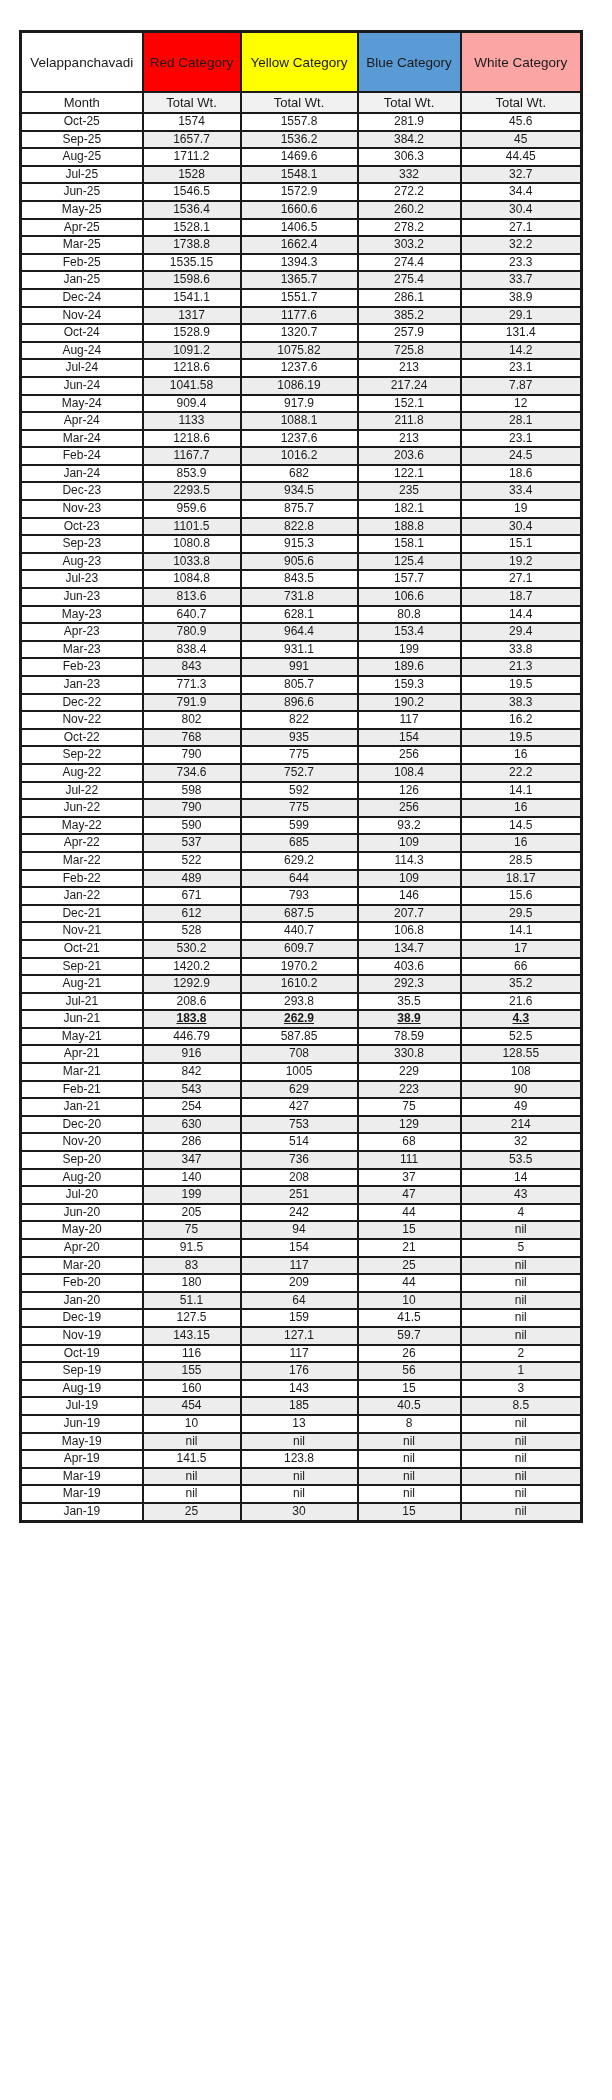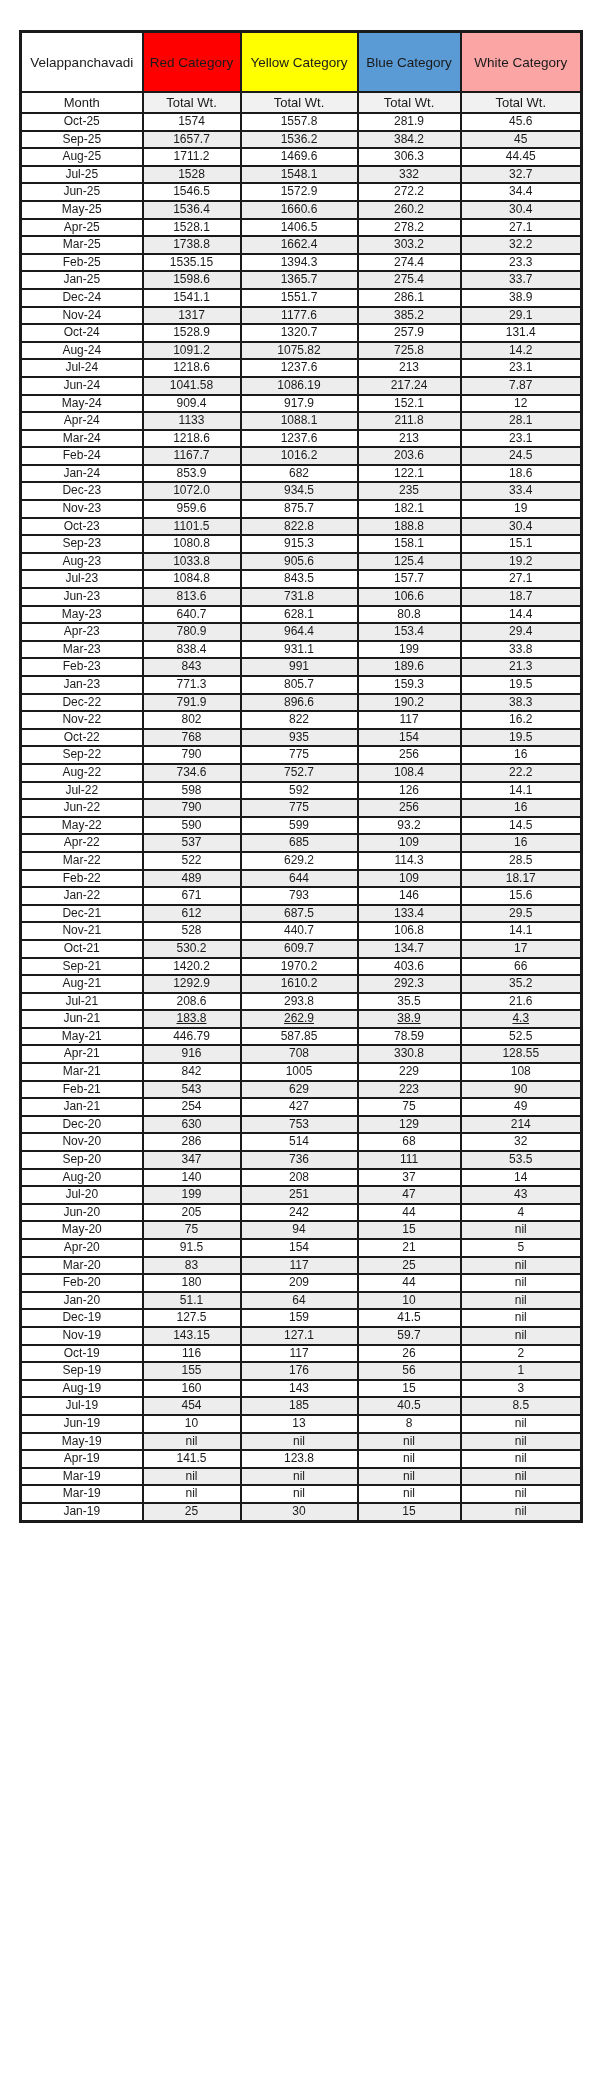--- a/index.html
+++ b/index.html
@@ -59,20 +59,21 @@
   .wt-table tbody td {
     height: 15.6px;
     font-size: 12px;
     line-height: 15.6px;
   }
   .wt-table tbody tr:nth-child(even) td.value-cell {
     background: #ededed;
   }
   .wt-table tbody tr.underline-values td.value-cell {
     text-decoration: underline;
+    font-weight: bold;
   }
 </style>
 </head>
 <body>
 
 <div class="page">
   <table class="wt-table">
     <colgroup>
       <col style="width:122px">
       <col style="width:98px">
@@ -239,21 +240,21 @@
         </tr>
         <tr>
           <td class="month-cell">Jan-24</td>
           <td class="value-cell">853.9</td>
           <td class="value-cell">682</td>
           <td class="value-cell">122.1</td>
           <td class="value-cell">18.6</td>
         </tr>
         <tr>
           <td class="month-cell">Dec-23</td>
-          <td class="value-cell">1072.0</td>
+          <td class="value-cell">2293.5</td>
           <td class="value-cell">934.5</td>
           <td class="value-cell">235</td>
           <td class="value-cell">33.4</td>
         </tr>
         <tr>
           <td class="month-cell">Nov-23</td>
           <td class="value-cell">959.6</td>
           <td class="value-cell">875.7</td>
           <td class="value-cell">182.1</td>
           <td class="value-cell">19</td>
@@ -409,21 +410,21 @@
           <td class="month-cell">Jan-22</td>
           <td class="value-cell">671</td>
           <td class="value-cell">793</td>
           <td class="value-cell">146</td>
           <td class="value-cell">15.6</td>
         </tr>
         <tr>
           <td class="month-cell">Dec-21</td>
           <td class="value-cell">612</td>
           <td class="value-cell">687.5</td>
-          <td class="value-cell">133.4</td>
+          <td class="value-cell">207.7</td>
           <td class="value-cell">29.5</td>
         </tr>
         <tr>
           <td class="month-cell">Nov-21</td>
           <td class="value-cell">528</td>
           <td class="value-cell">440.7</td>
           <td class="value-cell">106.8</td>
           <td class="value-cell">14.1</td>
         </tr>
         <tr>

